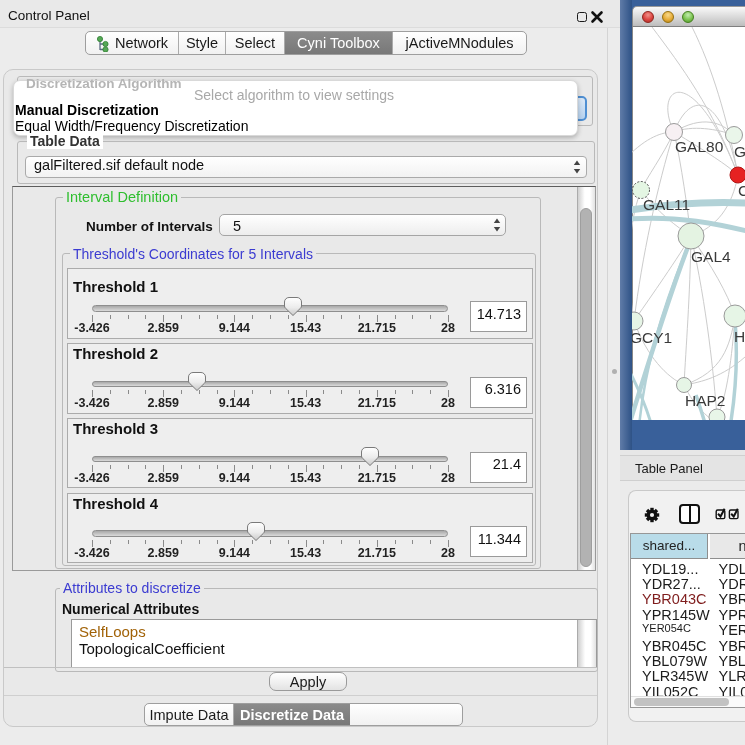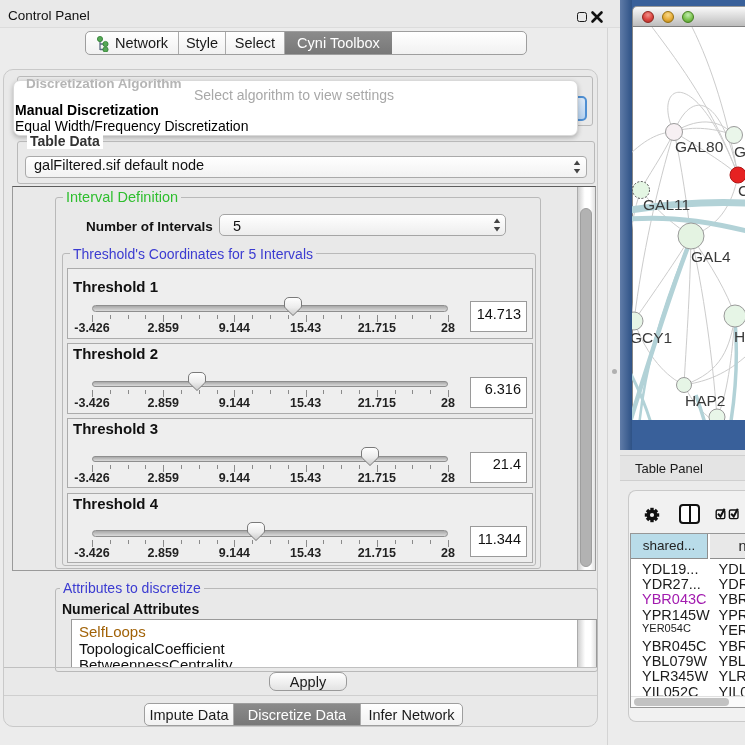--- a/index.html
+++ b/index.html
@@ -26,20 +26,21 @@
     <svg width="14" height="17" viewBox="0 0 14 17" style="margin-right:5px;">
       <path d="M4 4 V15 M4 9 H9 M4 14.5 H9" stroke="#5a6b80" stroke-width="1.3" fill="none"></path>
       <circle cx="4" cy="4" r="2.6" fill="#55a855" stroke="#2e7d32" stroke-width=".8"></circle>
       <circle cx="9.5" cy="9" r="2.6" fill="#55a855" stroke="#2e7d32" stroke-width=".8"></circle>
       <circle cx="9.5" cy="14.5" r="2.6" fill="#55a855" stroke="#2e7d32" stroke-width=".8"></circle>
     </svg>
     Network</div>
   <div style="width:47px;display:flex;align-items:center;justify-content:center;border-right:1px solid #ababab;">Style</div>
   <div style="width:59px;display:flex;align-items:center;justify-content:center;border-right:1px solid #ababab;">Select</div>
   <div style="width:107px;display:flex;align-items:center;justify-content:center;background:linear-gradient(#8b8b8b,#787878);color:#fff;">Cyni Toolbox</div>
+  <div style="flex:1;display:flex;align-items:center;justify-content:center;border-left:1px solid #ababab;">jActiveMNodules</div>
 </div>
 
 <div class="abs" style="left:3px;top:69px;width:595px;height:658px;background:#e9e9e9;border:1px solid #c9c9c9;border-radius:10px;"></div>
 
 <div class="abs" style="left:17px;top:76px;width:576px;height:50px;border:1px solid #b9b9b9;border-radius:3px;"></div>
 
 <div class="abs" style="left:572px;top:96px;width:15px;height:25px;background:linear-gradient(#dce9f7,#b6d2ef);border:2px solid #4f8fd2;border-radius:5px;"></div>
 
 <div class="abs" style="left:13px;top:80px;width:565px;height:56px;background:#ffffff;border:1px solid #d9d9d9;border-radius:7px;box-shadow:0 2px 5px rgba(0,0,0,0.25);"></div>
 <div class="abs" style="left:26px;top:76px;font-size:13.5px;font-weight:bold;color:#b5b5b5;">Discretization Algorithm</div>
@@ -245,32 +246,30 @@
     <div class="abs" style="left:470px;top:526px;width:57px;height:31px;background:#fff;border:1px solid #9a9a9a;"></div>
     <div class="abs" style="left:470px;top:530.5px;width:51px;text-align:right;font-size:14.5px;color:#111;">11.344</div>
   </div>
 
 <div class="abs" style="left:55px;top:588px;width:543px;height:84px;border:1px solid #b9b9b9;border-radius:3px;"></div>
 <div class="abs" style="left:60px;top:580px;font-size:14px;color:#3b3bd1;background:#e9e9e9;padding:0 3px;">Attributes to discretize</div>
 <div class="abs" style="left:62px;top:601px;font-size:14px;font-weight:bold;color:#111;">Numerical Attributes</div>
 <div class="abs" style="left:71px;top:619px;width:526px;height:49px;background:#ffffff;border:1px solid #9a9a9a;overflow:hidden;">
   <div style="position:absolute;left:7px;top:3px;font-size:15px;color:#a16207;">SelfLoops</div>
   <div style="position:absolute;left:7px;top:19.5px;font-size:15px;color:#111;">TopologicalCoefficient</div>
-  <div style="position:absolute;left:7px;top:36px;font-size:15px;color:#111;">BetweennessCentrality</div>
   <div style="position:absolute;right:0;top:0;width:19px;height:49px;background:linear-gradient(to right,#cfcfcf,#ffffff 40%,#ffffff 70%,#e2e2e2);border-left:1px solid #ababab;"></div>
 </div>
 
 <div class="abs" style="left:4px;top:667px;width:593px;height:1px;background:#c0c0c0;"></div>
 <div class="abs" style="left:269px;top:672px;width:78px;height:19px;background:linear-gradient(#ffffff,#e3e3e3);border:1px solid #9a9a9a;border-radius:7px;text-align:center;font-size:14.5px;color:#1a1a1a;line-height:18px;">Apply</div>
 <div class="abs" style="left:4px;top:695px;width:593px;height:1px;background:#cfcfcf;"></div>
 
 <div class="abs" style="left:144px;top:703px;width:319px;height:23px;background:linear-gradient(#ffffff,#f1f1f1);border:1px solid #9e9e9e;border-radius:5px;display:flex;font-size:14.5px;color:#1a1a1a;overflow:hidden;">
   <div style="width:89px;display:flex;align-items:center;justify-content:center;border-right:1px solid #ababab;">Impute Data</div>
-  <div style="width:126px;display:flex;align-items:center;justify-content:center;background:linear-gradient(#8b8b8b,#787878);color:#fff;">Discretize Data</div>
-  <div style="flex:1;display:flex;align-items:center;justify-content:center;border-left:1px solid #ababab;">Infer Network</div>
+  <div style="width:116px;display:flex;align-items:center;justify-content:center;background:linear-gradient(#8b8b8b,#787878);color:#fff;font-weight:bold;">Discretize Data</div>
 </div>
 
 <div class="abs" style="left:612px;top:369px;width:5px;height:5px;border-radius:50%;background:#b0b0b0;"></div>
 
 <div class="abs" style="left:620px;top:0;width:125px;height:450px;background:#39609a;"></div>
 <div class="abs" style="left:620px;top:0;width:12px;height:450px;background:linear-gradient(to right,#607ca8,#2e5286);"></div>
 
 <div class="abs" style="left:632px;top:6px;width:113px;height:21px;background:linear-gradient(#f9f9f9,#bdbdbd);border-top:1px solid #999;border-left:1px solid #888;border-bottom:1px solid #808080;border-top-left-radius:5px;"></div>
 <div class="abs" style="left:642px;top:11px;width:12px;height:12px;border-radius:50%;background:radial-gradient(circle at 50% 30%,#f0928a,#dc4440 55%,#a42f27);border:0.5px solid #8e241d;"></div>
 <div class="abs" style="left:662px;top:11px;width:12px;height:12px;border-radius:50%;background:radial-gradient(circle at 50% 30%,#f7d98b,#e6ac38 55%,#b07e14);border:0.5px solid #96700f;"></div>
@@ -368,21 +367,21 @@
 <div class="abs" style="left:630px;top:533px;width:115px;height:175px;background:#fff;border:1px solid #979797;border-right:none;overflow:hidden;">
   <div style="position:absolute;left:0;top:0;width:77px;height:25px;background:#b9dce9;border-right:1.6px solid #8e8e8e;border-bottom:1.6px solid #8e8e8e;font-size:13.5px;color:#222;text-align:center;line-height:24px;">shared...</div>
   <div style="position:absolute;left:78.6px;top:0;width:37px;height:25px;background:#e8e8e8;border-bottom:1.6px solid #8e8e8e;font-size:14.5px;color:#222;">
       <span style="position:absolute;left:29px;top:4px;">n</span>
     </div>
   <div id="tablerows">
       <div style="position:absolute;left:11px;top:26.5px;font-size:14.5px;color:#1c1c1c;">YDL19...</div>
       <div style="position:absolute;left:87.5px;top:26.5px;font-size:14.5px;color:#1c1c1c;">YDL1</div>
       <div style="position:absolute;left:11px;top:41.9px;font-size:14.5px;color:#1c1c1c;">YDR27...</div>
       <div style="position:absolute;left:87.5px;top:41.9px;font-size:14.5px;color:#1c1c1c;">YDR2</div>
-      <div style="position:absolute;left:11px;top:57.3px;font-size:14.5px;color:#a21caf;">YBR043C</div>
+      <div style="position:absolute;left:11px;top:57.3px;font-size:14.5px;color:#7f1d1d;">YBR043C</div>
       <div style="position:absolute;left:87.5px;top:57.3px;font-size:14.5px;color:#1c1c1c;">YBR0</div>
       <div style="position:absolute;left:11px;top:72.7px;font-size:14.5px;color:#1c1c1c;">YPR145W</div>
       <div style="position:absolute;left:87.5px;top:72.7px;font-size:14.5px;color:#1c1c1c;">YPR1</div>
       <div style="position:absolute;left:11px;top:88.1px;font-size:11px;color:#1c1c1c;">YER054C</div>
       <div style="position:absolute;left:87.5px;top:88.1px;font-size:14.5px;color:#1c1c1c;">YER0</div>
       <div style="position:absolute;left:11px;top:103.5px;font-size:14.5px;color:#1c1c1c;">YBR045C</div>
       <div style="position:absolute;left:87.5px;top:103.5px;font-size:14.5px;color:#1c1c1c;">YBR0</div>
       <div style="position:absolute;left:11px;top:118.9px;font-size:14.5px;color:#1c1c1c;">YBL079W</div>
       <div style="position:absolute;left:87.5px;top:118.9px;font-size:14.5px;color:#1c1c1c;">YBL0</div>
       <div style="position:absolute;left:11px;top:134.3px;font-size:14.5px;color:#1c1c1c;">YLR345W</div>

